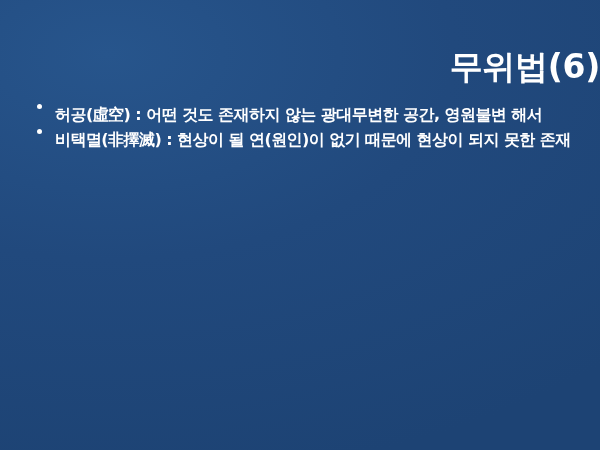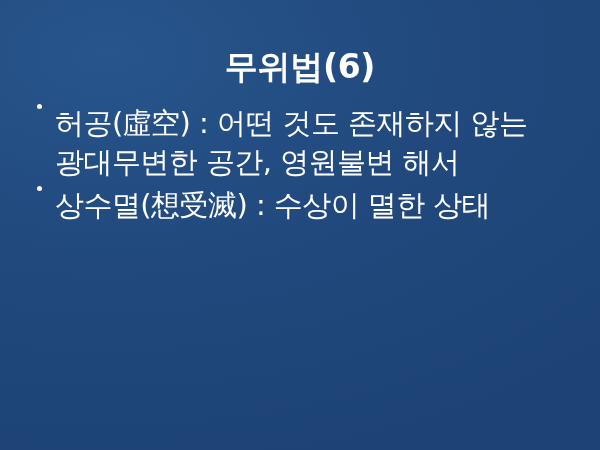--- a/index.html
+++ b/index.html
@@ -24,21 +24,21 @@
     background-image:
       radial-gradient(ellipse 120% 95% at 18% 12%, #27558c 0%, #21497d 48%, #1d4374 100%);
     overflow: hidden;
   }
 
   #slide-title {
     position: absolute;
     top: 26px;
     left: 0;
     width: 600px;
-    text-align: center;
+    text-align: right;
     color: #ffffff;
     font-size: 33px;
     font-weight: bold;
     letter-spacing: -0.3px;
     line-height: 1.15;
     white-space: nowrap;
   }
 
   #bullet-list {
     position: absolute;
@@ -48,22 +48,22 @@
     margin: 0;
     padding: 0;
     list-style: none;
   }
 
   .bullet-item {
     position: relative;
     padding-left: 25px;
     margin: 0 0 3px 0;
     color: #ffffff;
-    font-size: 29px;
-    font-weight: normal;
+    font-size: 16px;
+    font-weight: bold;
     line-height: 1.355;
     letter-spacing: -0.55px;
     word-break: keep-all;
     overflow-wrap: break-word;
   }
 
   .bullet-marker {
     position: absolute;
     left: 7px;
     top: 0.62em;
@@ -87,23 +87,23 @@
   <h1 id="slide-title">무위법(6)</h1>
 
   <ul id="bullet-list">
 
     <li class="bullet-item">
       <span class="bullet-marker"></span>
       <span class="bullet-text">허공(虛空) : 어떤 것도 존재하지 않는 광대무변한 공간, 영원불변 해서</span>
     </li>
 
 
+    <li class="bullet-item">
+      <span class="bullet-marker"></span>
+      <span class="bullet-text">비택멸(非擇滅) : 현상이 될 연(원인)이 없기 때문에 현상이 되지 못한 존재</span>
+    </li>
 
 
-    <li class="bullet-item">
-      <span class="bullet-marker"></span>
-      <span class="bullet-text">상수멸(想受滅) : 수상이 멸한 상태</span>
-    </li>
 
 
   </ul>
 
 </div>
 
 </body></html>

